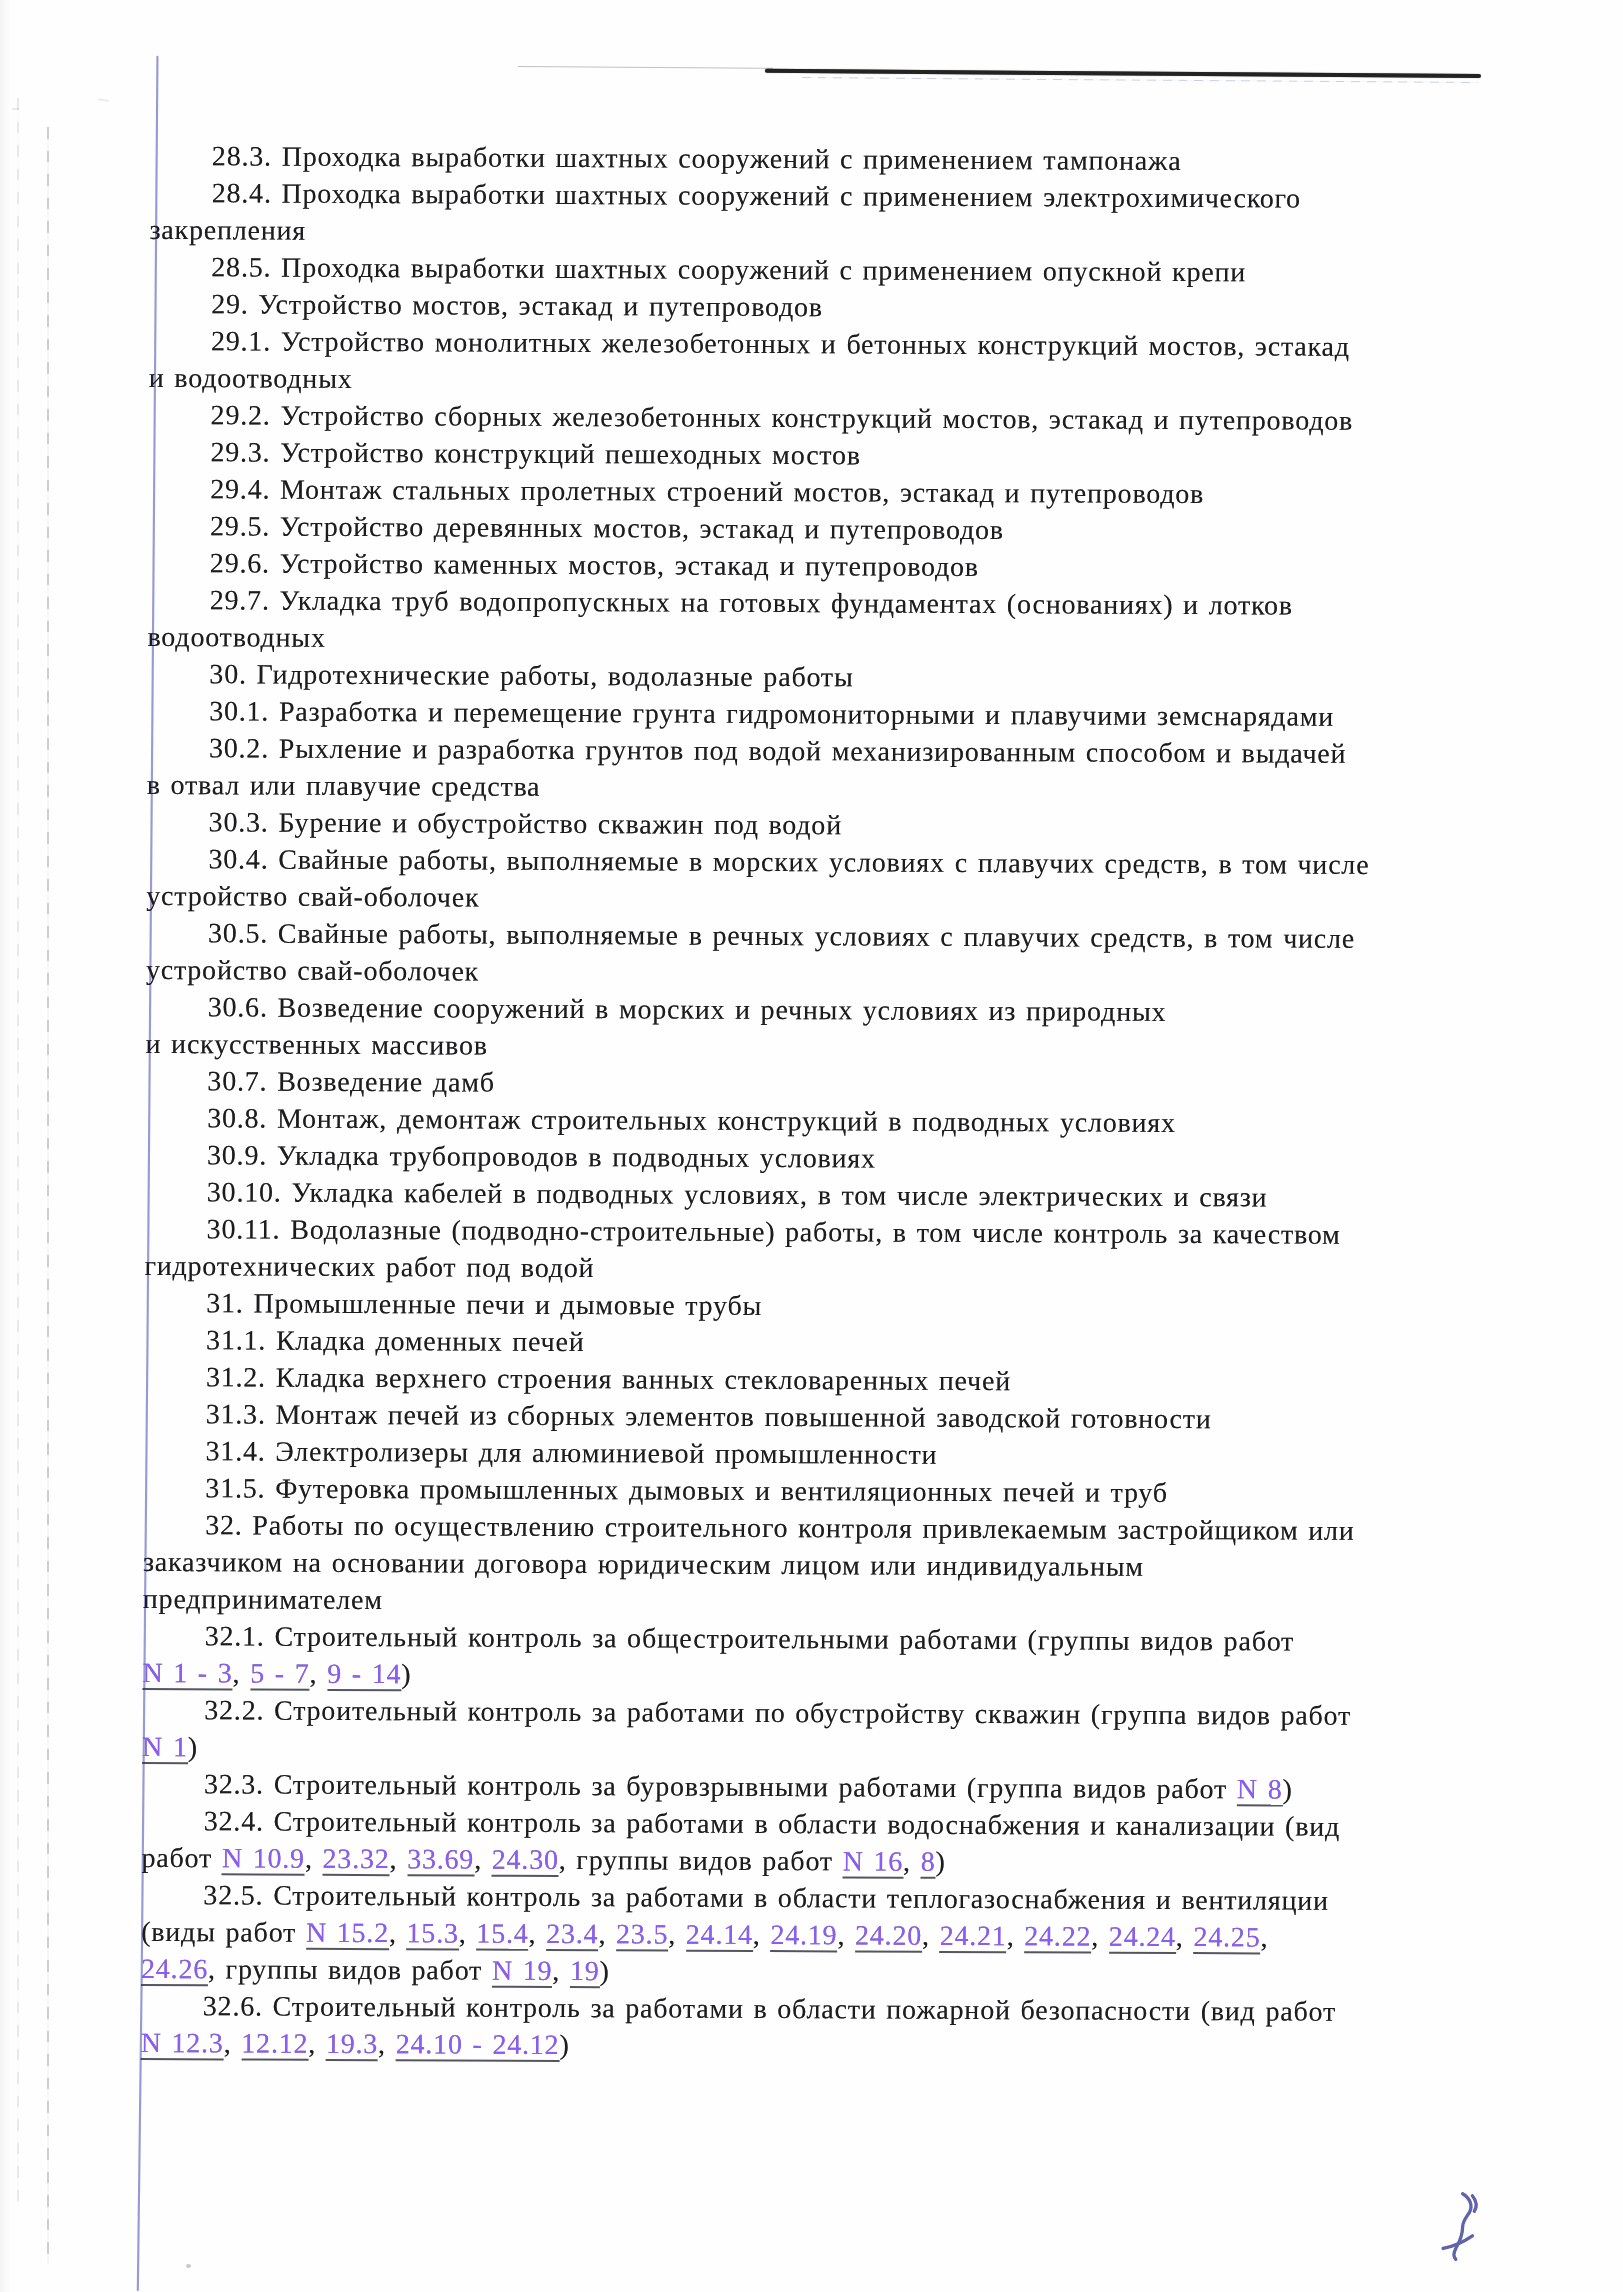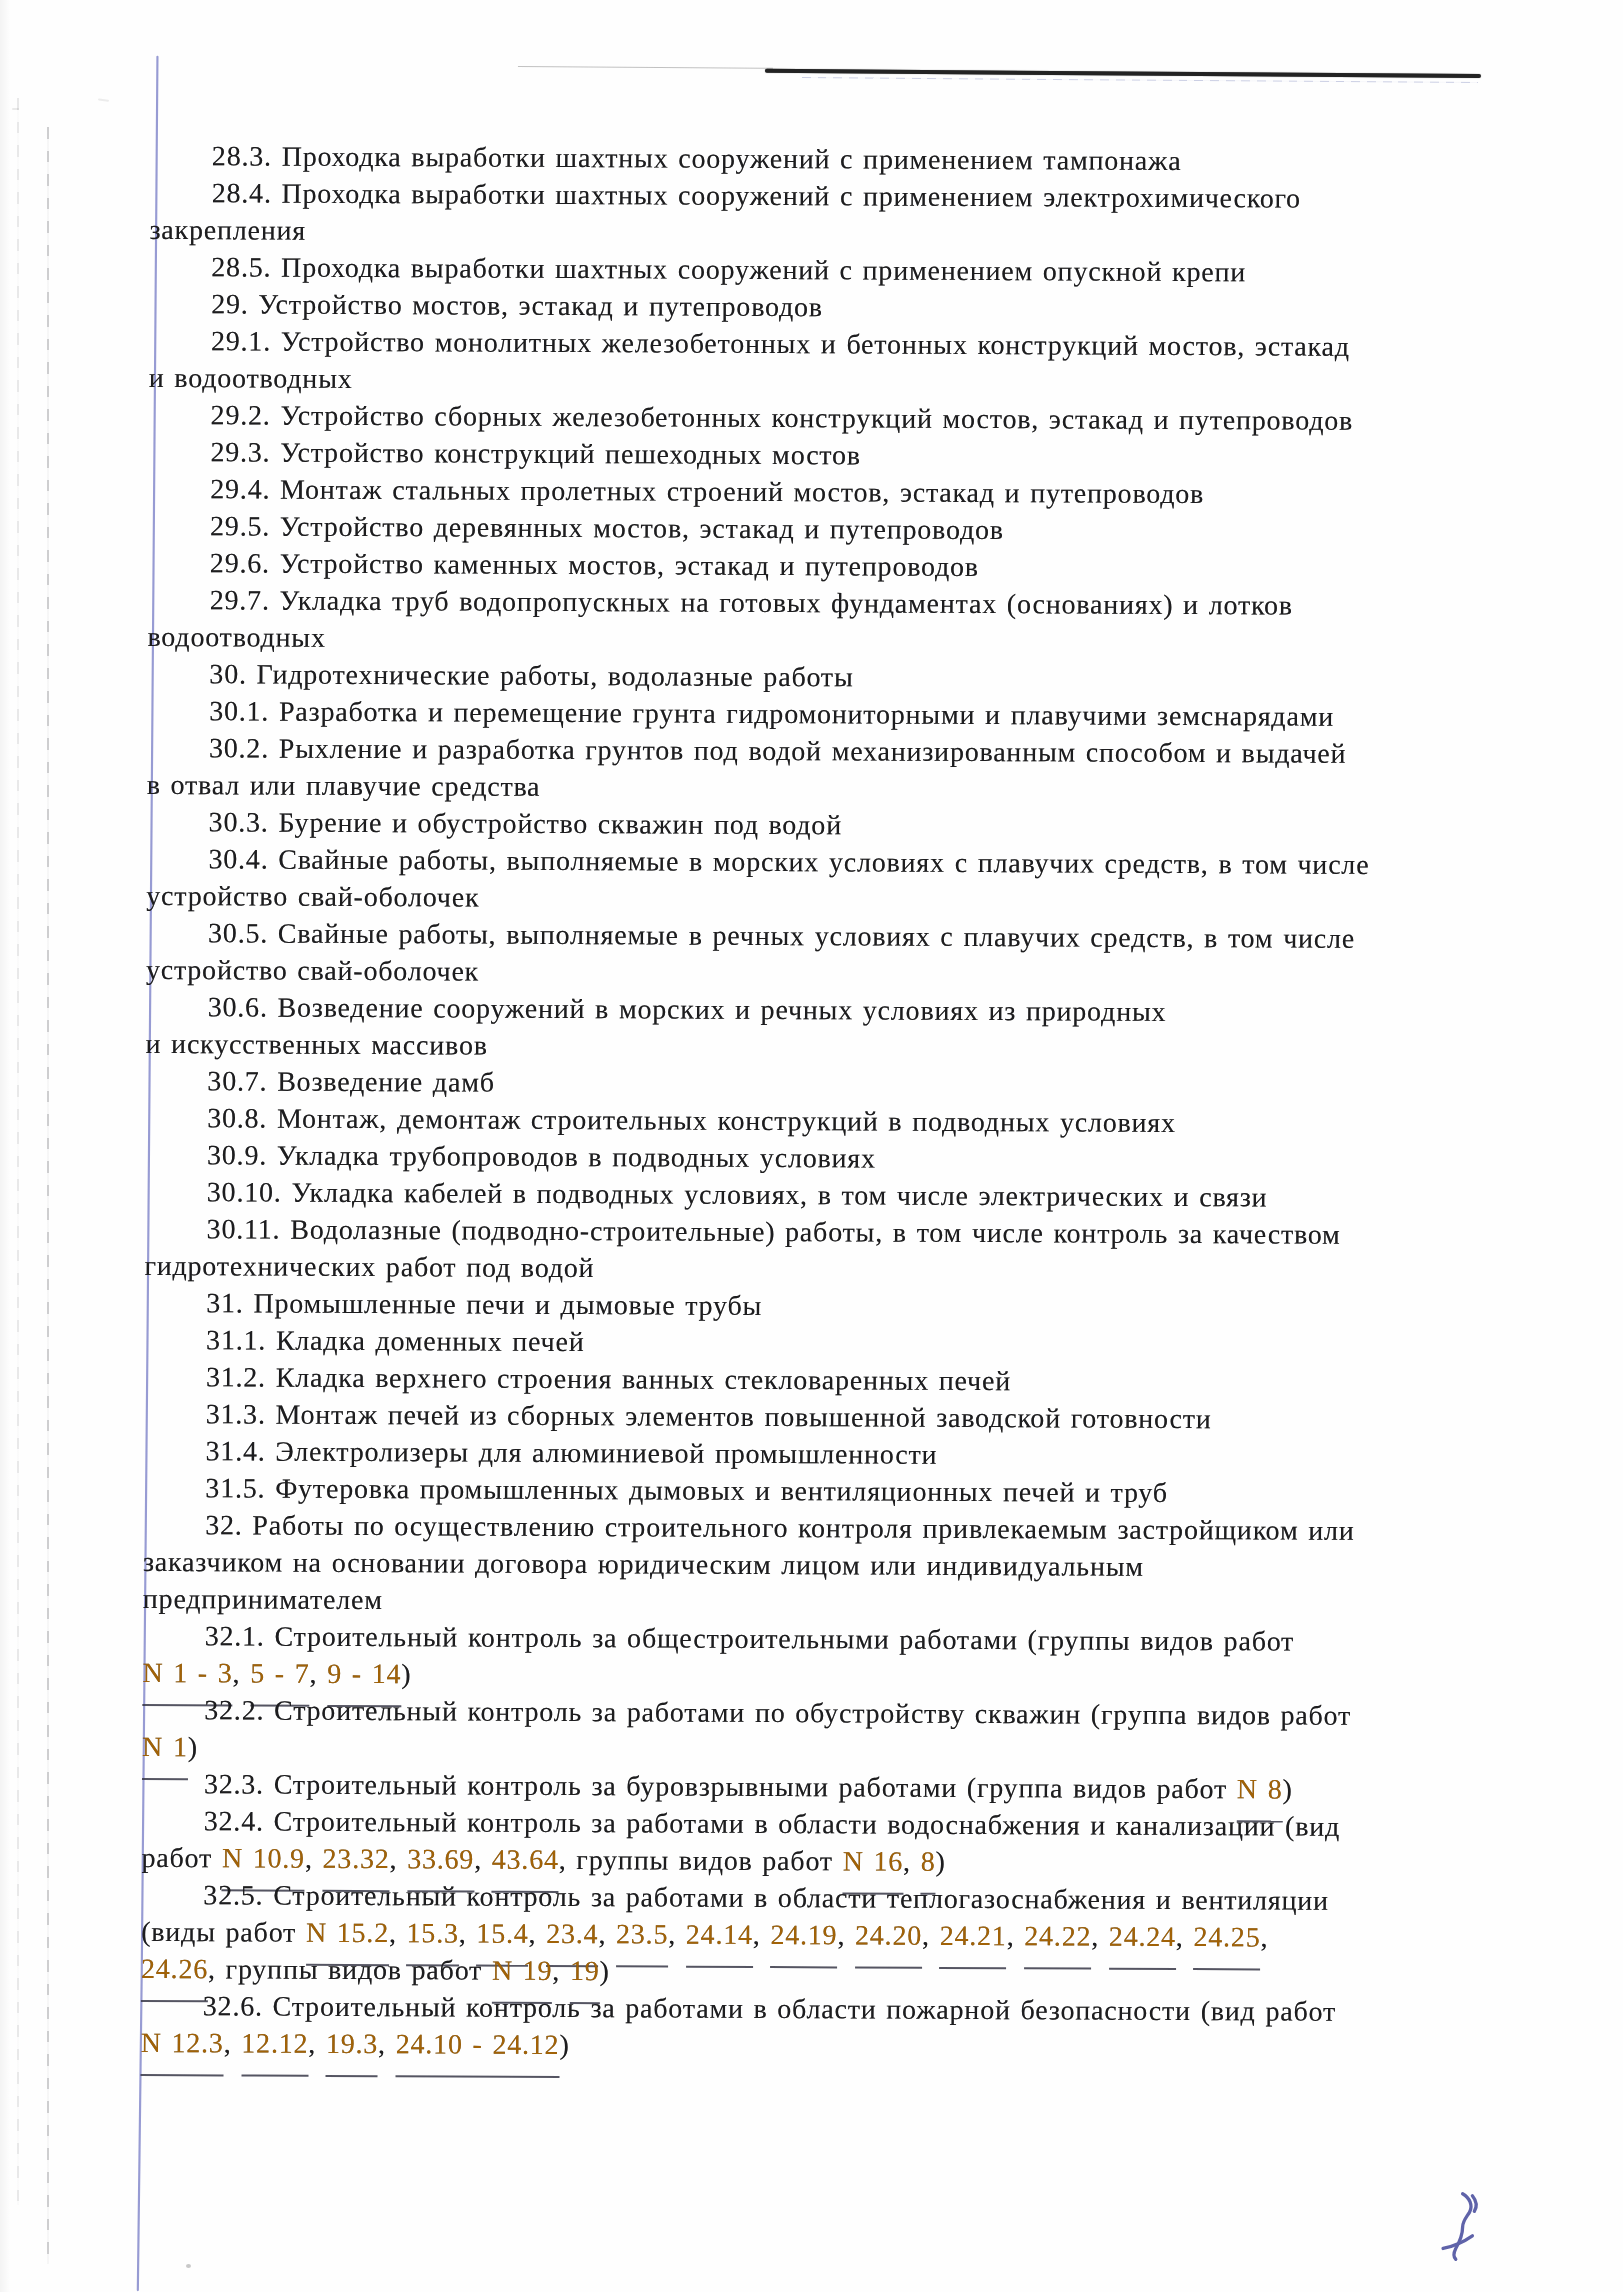--- a/index.html
+++ b/index.html
@@ -48,23 +48,23 @@
     position:absolute;left:150px;top:137px;width:1333px;
     transform:rotate(0.28deg);transform-origin:left top;
     color:#1d1d1f;
     font-size:28px;line-height:37px;
     letter-spacing:0.8px;word-spacing:2px;
     text-shadow:0 0 0.5px rgba(25,25,25,0.55);
   }
   .line{white-space:nowrap;}
   .line.indent{padding-left:62px;}
   .ref-link{
-    color:#a16207;
+    color:#8b5cf6;
     border-bottom:2px solid rgba(55,55,70,0.85);
-    padding-bottom:16px;
+    padding-bottom:0px;
   }
   
   .hand-mark{position:absolute;left:1433px;top:2182px;}
   
   .speck{position:absolute;background:rgba(60,60,60,0.5);border-radius:50%;}
   .speck.a{left:186px;top:2264px;width:4.9px;height:3.9px;opacity:.55;}
   .speck.b{left:98px;top:99px;width:10.8px;height:2px;opacity:.18;transform:rotate(8deg);border-radius:1px;}
   .speck.c{left:11.8px;top:108px;width:6.9px;height:2px;opacity:.2;border-radius:1px;}
 </style>
 </head>
@@ -124,21 +124,21 @@
     <div class="line indent"><span>31.5. Футеровка промышленных дымовых и вентиляционных печей и труб</span></div>
     <div class="line indent"><span>32. Работы по осуществлению строительного контроля привлекаемым застройщиком или</span></div>
     <div class="line"><span>заказчиком на основании договора юридическим лицом или индивидуальным</span></div>
     <div class="line"><span>предпринимателем</span></div>
     <div class="line indent"><span>32.1. Строительный контроль за общестроительными работами (группы видов работ</span></div>
     <div class="line"><span class="ref-link">N 1 - 3</span><span>, </span><span class="ref-link">5 - 7</span><span>, </span><span class="ref-link">9 - 14</span><span>)</span></div>
     <div class="line indent"><span>32.2. Строительный контроль за работами по обустройству скважин (группа видов работ</span></div>
     <div class="line"><span class="ref-link">N 1</span><span>)</span></div>
     <div class="line indent"><span>32.3. Строительный контроль за буровзрывными работами (группа видов работ </span><span class="ref-link">N 8</span><span>)</span></div>
     <div class="line indent"><span>32.4. Строительный контроль за работами в области водоснабжения и канализации (вид</span></div>
-    <div class="line"><span>работ </span><span class="ref-link">N 10.9</span><span>, </span><span class="ref-link">23.32</span><span>, </span><span class="ref-link">33.69</span><span>, </span><span class="ref-link">43.64</span><span>, группы видов работ </span><span class="ref-link">N 16</span><span>, </span><span class="ref-link">8</span><span>)</span></div>
+    <div class="line"><span>работ </span><span class="ref-link">N 10.9</span><span>, </span><span class="ref-link">23.32</span><span>, </span><span class="ref-link">33.69</span><span>, </span><span class="ref-link">24.30</span><span>, группы видов работ </span><span class="ref-link">N 16</span><span>, </span><span class="ref-link">8</span><span>)</span></div>
     <div class="line indent"><span>32.5. Строительный контроль за работами в области теплогазоснабжения и вентиляции</span></div>
     <div class="line"><span>(виды работ </span><span class="ref-link">N 15.2</span><span>, </span><span class="ref-link">15.3</span><span>, </span><span class="ref-link">15.4</span><span>, </span><span class="ref-link">23.4</span><span>, </span><span class="ref-link">23.5</span><span>, </span><span class="ref-link">24.14</span><span>, </span><span class="ref-link">24.19</span><span>, </span><span class="ref-link">24.20</span><span>, </span><span class="ref-link">24.21</span><span>, </span><span class="ref-link">24.22</span><span>, </span><span class="ref-link">24.24</span><span>, </span><span class="ref-link">24.25</span><span>,</span></div>
     <div class="line"><span class="ref-link">24.26</span><span>, группы видов работ </span><span class="ref-link">N 19</span><span>, </span><span class="ref-link">19</span><span>)</span></div>
     <div class="line indent"><span>32.6. Строительный контроль за работами в области пожарной безопасности (вид работ</span></div>
     <div class="line"><span class="ref-link">N 12.3</span><span>, </span><span class="ref-link">12.12</span><span>, </span><span class="ref-link">19.3</span><span>, </span><span class="ref-link">24.10 - 24.12</span><span>)</span></div>
   </div>
 
 <svg class="hand-mark" width="69" height="88" viewBox="0 0 70 90" aria-label="7">
   <g fill="none" stroke="#4a4e9e" stroke-width="3.4" stroke-linecap="round" opacity="0.88">
     <path d="M 30 12 C 37 16 41 24 37 31 C 34 36 30 40 30 46 C 30 53 27 61 23 68 C 21 72 20 76 23 79"></path>

